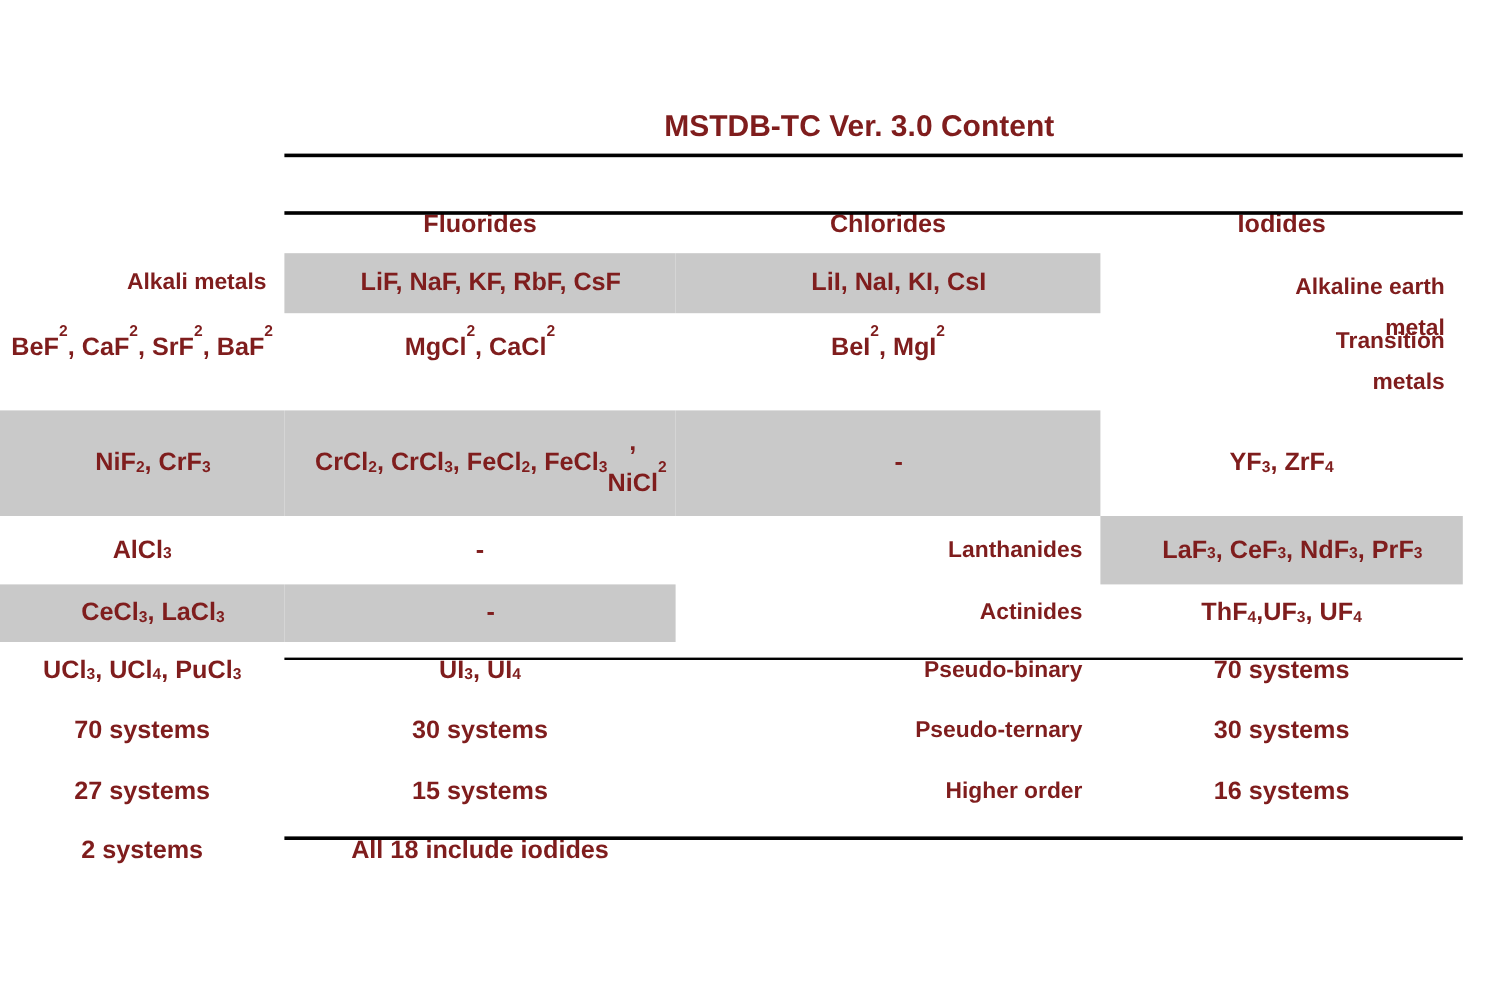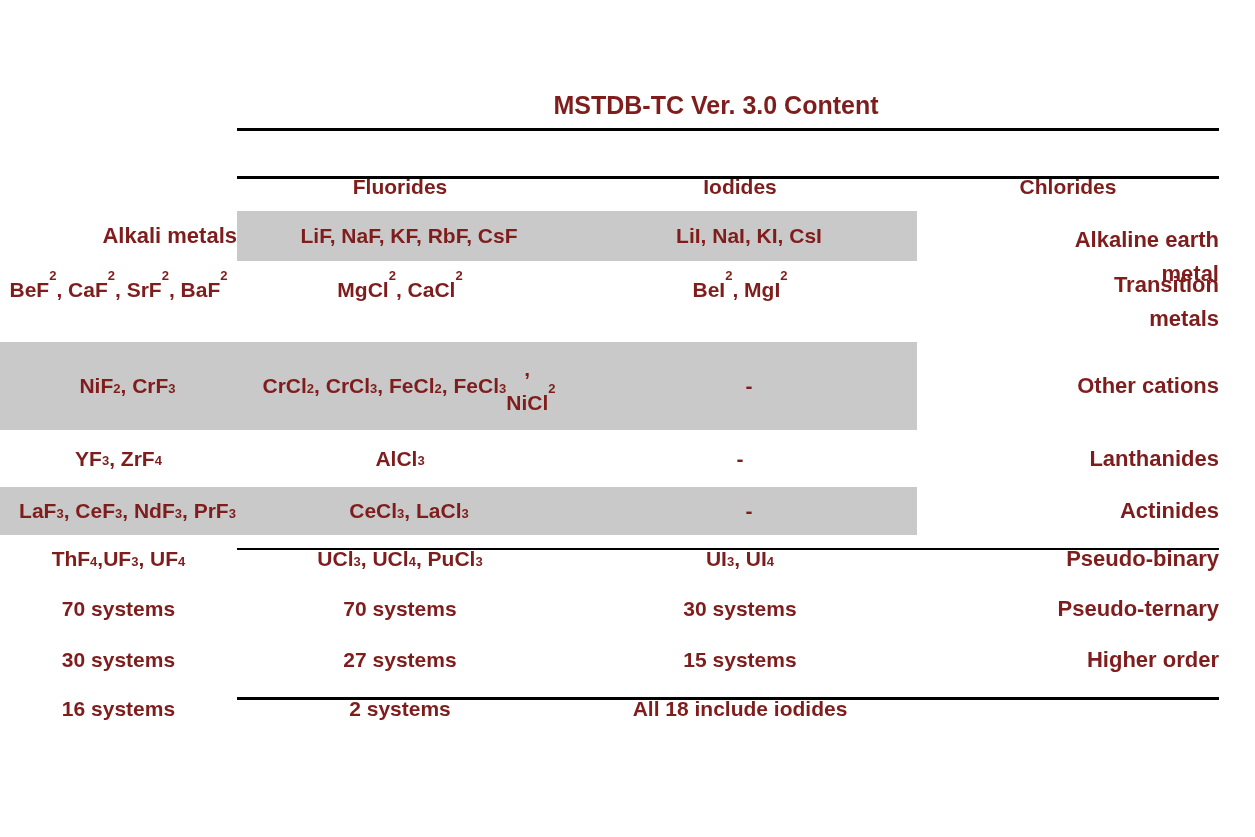--- a/index.html
+++ b/index.html
@@ -30,21 +30,22 @@
     width: 1219px;
     display: grid;
     grid-template-columns: 237px 326px 354px 302px;
     grid-template-rows: 48px 50px 81px 88px 57px 48px 48px 52px 50px 48px;
     margin-top: 35px;
   }
   .lcell {
     display: flex;
     align-items: center;
     justify-content: flex-end;
-    font-size: 22px;
+    padding-right: 15px;
+    font-size: 19px;
     line-height: 34px;
     text-align: right;
   }
   .cell {
     display: flex;
     align-items: center;
     justify-content: center;
     font-size: 21px;
     line-height: 34px;
     text-align: center;
@@ -70,34 +71,33 @@
   .rule-bottom { top: 697px; height: 3px; }
 </style>
 </head>
 <body>
 
 <div class="page">
   <div class="title">MSTDB-TC Ver. 3.0 Content</div>
   <div class="grid">
       <div class="lcell"></div>
       <div class="cell hcell">Fluorides</div>
+      <div class="cell hcell">Chlorides</div>
       <div class="cell hcell">Iodides</div>
-      <div class="cell hcell">Chlorides</div>
       <div class="lcell">Alkali metals</div>
       <div class="cell shaded">LiF, NaF, KF, RbF, CsF</div>
       <div class="cell shaded">LiI, NaI, KI, CsI</div>
       <div class="lcell vtop">Alkaline earth<br>metal</div>
       <div class="cell vtop">BeF<sub>2</sub>, CaF<sub>2</sub>, SrF<sub>2</sub>, BaF<sub>2</sub></div>
       <div class="cell vtop">MgCl<sub>2</sub>, CaCl<sub>2</sub></div>
       <div class="cell vtop">BeI<sub>2</sub>, MgI<sub>2</sub></div>
       <div class="lcell">Transition<br>metals</div>
       <div class="cell shaded">NiF<sub>2</sub>, CrF<sub>3</sub></div>
       <div class="cell shaded">CrCl<sub>2</sub>, CrCl<sub>3</sub>, FeCl<sub>2</sub>, FeCl<sub>3</sub>,<br>NiCl<sub>2</sub></div>
       <div class="cell shaded">-</div>
-      <div class="lcell">Other cations</div>
       <div class="cell">YF<sub>3</sub>, ZrF<sub>4</sub></div>
       <div class="cell">AlCl<sub>3</sub></div>
       <div class="cell">-</div>
       <div class="lcell">Lanthanides</div>
       <div class="cell shaded">LaF<sub>3</sub>, CeF<sub>3</sub>, NdF<sub>3</sub>, PrF<sub>3</sub></div>
       <div class="cell shaded">CeCl<sub>3</sub>, LaCl<sub>3</sub></div>
       <div class="cell shaded">-</div>
       <div class="lcell">Actinides</div>
       <div class="cell">ThF<sub>4</sub>,UF<sub>3</sub>, UF<sub>4</sub></div>
       <div class="cell">UCl<sub>3</sub>, UCl<sub>4</sub>, PuCl<sub>3</sub></div>

